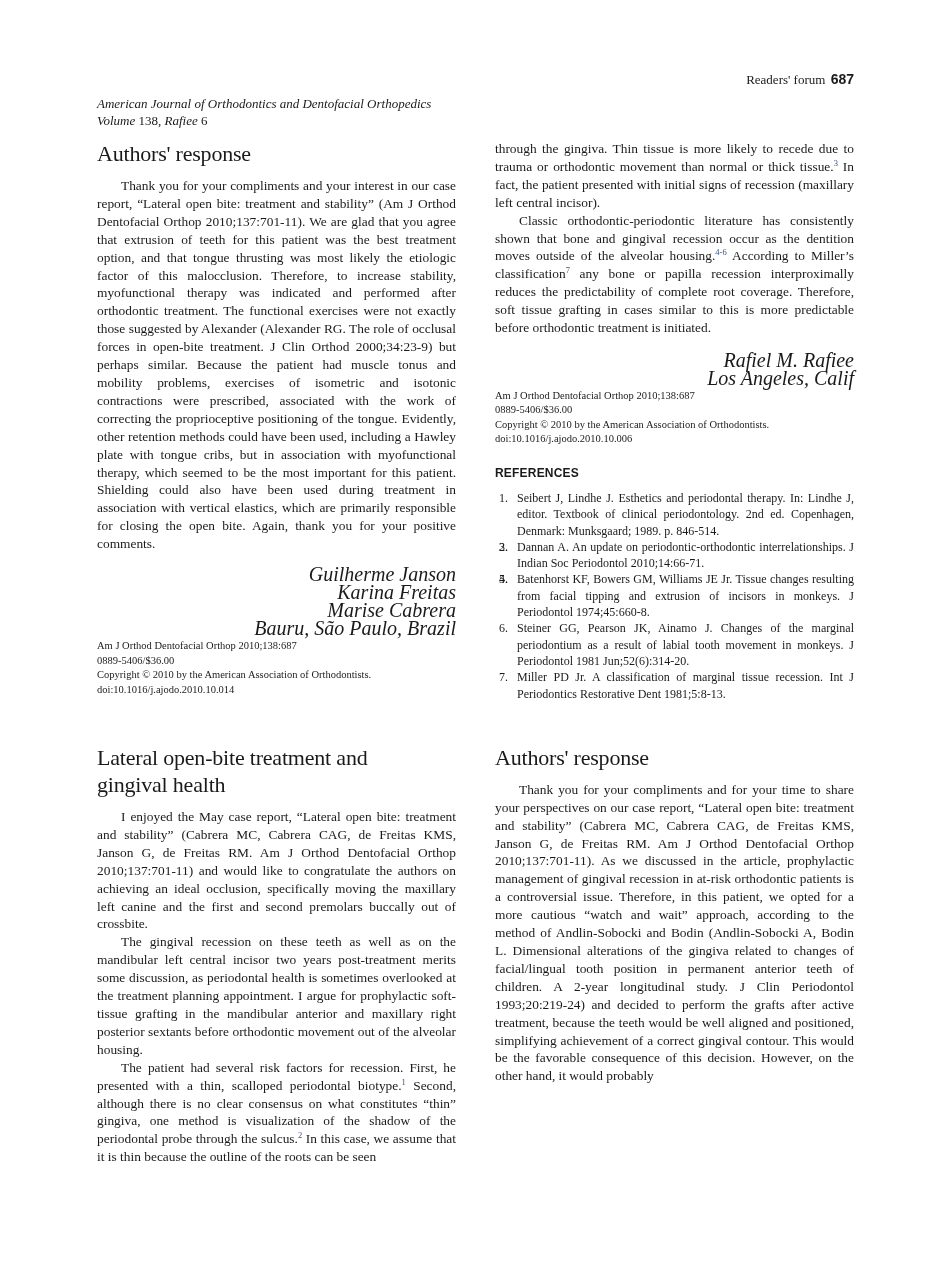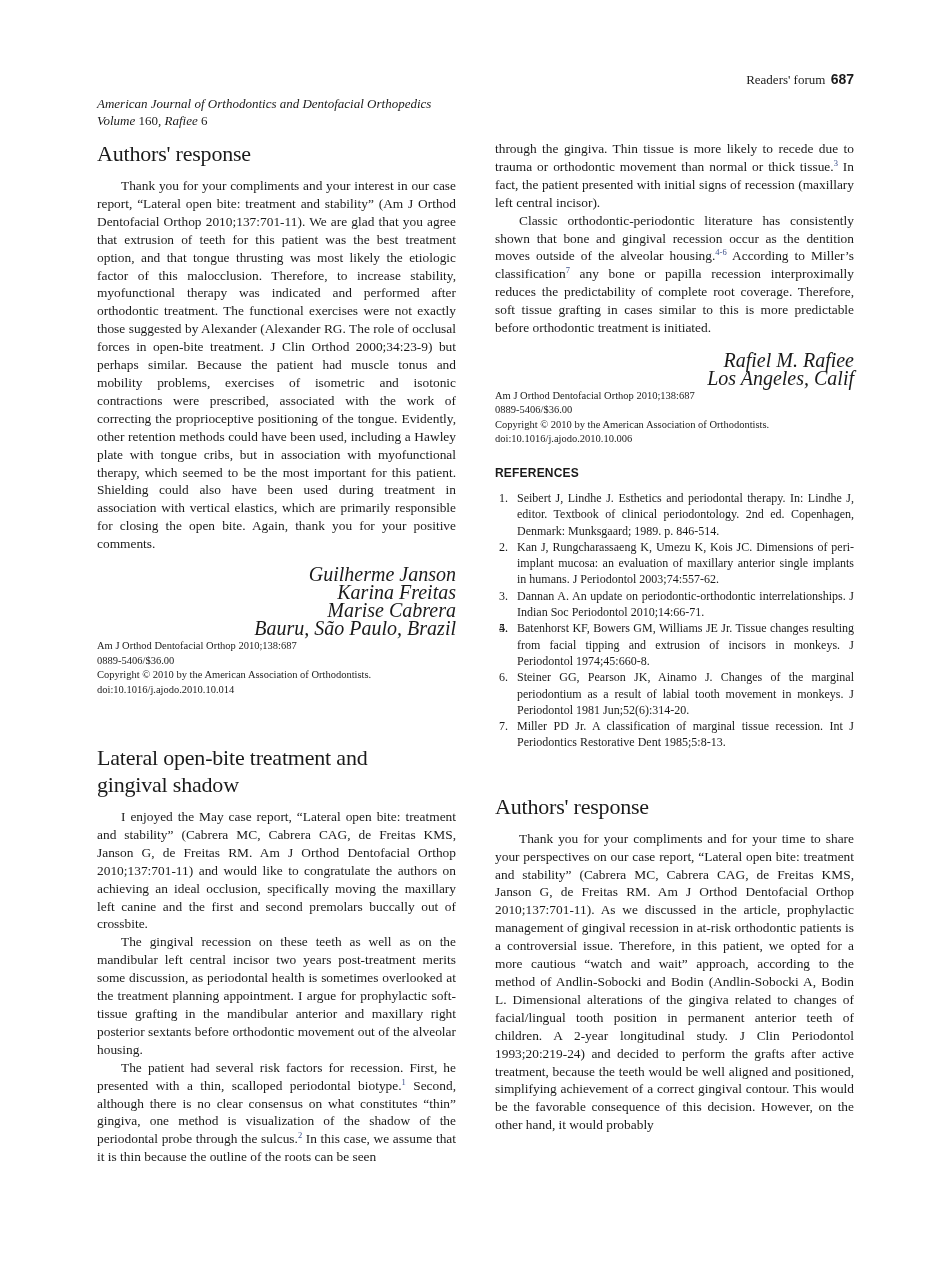--- a/index.html
+++ b/index.html
@@ -24,21 +24,21 @@
   ol.refs li .num { position: absolute; left: 4px; top: 0; }
   .gap-big { height: 40px; }
 </style>
 </head>
 <body>
 
 <div class="hdr-left">
   <div>American Journal of Orthodontics and Dentofacial Orthopedics</div>
   <div>
     <span>Volume</span>
-    <span class="up">160</span><span class="up">,</span>
+    <span class="up">138</span><span class="up">,</span>
     <span>Rafiee</span>
     <span class="up">6</span>
   </div>
 </div>
 <div class="hdr-right">
   <span class="sec">Readers' forum</span>
   <span class="pg">687</span>
 </div>
 
 <div class="col col-left">
@@ -55,21 +55,21 @@
       <div>Am J Orthod Dentofacial Orthop 2010;138:687</div>
       <div>0889-5406/$36.00</div>
       <div>Copyright © 2010 by the American Association of Orthodontists.</div>
       <div>doi:10.1016/j.ajodo.2010.10.014</div>
     </div>
   </section>
 
   <div class="gap-big" style="height:47px"></div>
 
   <section>
-    <h2 style="width:300px">Lateral open-bite treatment and gingival shadow</h2>
+    <h2 style="width:300px">Lateral open-bite treatment and gingival health</h2>
     <p>I enjoyed the May case report, “Lateral open bite: treat­ment and stability” (Cabrera MC, Cabrera CAG, de Freitas KMS, Janson G, de Freitas RM. Am J Orthod Dentofacial Orthop 2010;137:701-11) and would like to congratulate the authors on achieving an ideal occlusion, specifically moving the maxillary left canine and the first and second premolars buccally out of crossbite.</p>
     <p>The gingival recession on these teeth as well as on the mandibular left central incisor two years post-treatment merits some discussion, as periodontal health is sometimes over­looked at the treatment planning appointment. I argue for prophylactic soft-tissue grafting in the mandibular anterior and maxillary right posterior sextants before orthodontic movement out of the alveolar housing.</p>
     <p><span>The patient had several risk factors for recession. First, he presented with a thin, scalloped periodontal biotype.</span><sup>1</sup><span> Second, although there is no clear consensus on what constitutes “thin” gingiva, one method is visualization of the shadow of the periodontal probe through the sulcus.</span><sup>2</sup><span> In this case, we as­sume that it is thin because the outline of the roots can be seen</span></p>
   </section>
 </div>
 
 <div class="col col-right">
   <section>
     <p class="noind"><span>through the gingiva. Thin tissue is more likely to recede due to trauma or orthodontic movement than normal or thick tissue.</span><sup>3</sup><span> In fact, the patient presented with initial signs of recession (maxillary left central incisor).</span></p>
     <p><span>Classic orthodontic-periodontic literature has consistently shown that bone and gingival recession occur as the dentition moves outside of the alveolar housing.</span><sup>4-6</sup><span> According to Miller’s classification</span><sup>7</sup><span> any bone or papilla recession inter­proximally reduces the predictability of complete root cover­age. Therefore, soft tissue grafting in cases similar to this is more predictable before orthodontic treatment is initiated.</span></p>
@@ -82,26 +82,26 @@
       <div>0889-5406/$36.00</div>
       <div>Copyright © 2010 by the American Association of Orthodontists.</div>
       <div>doi:10.1016/j.ajodo.2010.10.006</div>
     </div>
   </section>
 
   <section>
     <div class="refs-title">REFERENCES</div>
     <ol class="refs">
       <li><span class="num">1.</span><span>Seibert J, Lindhe J. Esthetics and periodontal therapy. In: Lindhe J, editor. Textbook of clinical periodontology. 2nd ed. Copenhagen, Denmark: Munksgaard; 1989. p. 846-514.</span></li>
-      <li><span class="num">2.</span><span>Kan J, Rungcharassaeng K, Umezu K, Kois JC. Dimensions of peri-implant mucosa: an evaluation of maxillary anterior single implants in humans. J Periodontol 2003;74:557-62.</span></li>
+      <li><span class="num">2.</span></li>
       <li><span class="num">3.</span><span>Dannan A. An update on periodontic-orthodontic interrelation­ships. J Indian Soc Periodontol 2010;14:66-71.</span></li>
       <li><span class="num">4.</span></li>
       <li><span class="num">5.</span><span>Batenhorst KF, Bowers GM, Williams JE Jr. Tissue changes resulting from facial tipping and extrusion of incisors in monkeys. J Periodontol 1974;45:660-8.</span></li>
       <li><span class="num">6.</span><span>Steiner GG, Pearson JK, Ainamo J. Changes of the marginal periodontium as a result of labial tooth movement in monkeys. J Periodontol 1981 Jun;52(6):314-20.</span></li>
-      <li><span class="num">7.</span><span>Miller PD Jr. A classification of marginal tissue recession. Int J Periodontics Restorative Dent 1985;5:8-13.</span></li>
+      <li><span class="num">7.</span><span>Miller PD Jr. A classification of marginal tissue recession. Int J Periodontics Restorative Dent 1981;5:8-13.</span></li>
     </ol>
   </section>
 
   <div class="gap-big" style="height:42px"></div>
 
   <section>
     <h2>Authors' response</h2>
     <p>Thank you for your compliments and for your time to share your perspectives on our case report, “Lateral open bite: treat­ment and stability” (Cabrera MC, Cabrera CAG, de Freitas KMS, Janson G, de Freitas RM. Am J Orthod Dentofacial Or­thop 2010;137:701-11). As we discussed in the article, prophy­lactic management of gingival recession in at-risk orthodontic patients is a controversial issue. Therefore, in this patient, we opted for a more cautious “watch and wait” approach, according to the method of Andlin-Sobocki and Bodin (And­lin-Sobocki A, Bodin L. Dimensional alterations of the gingiva related to changes of facial/lingual tooth position in permanent anterior teeth of children. A 2-year longitudinal study. J Clin Periodontol 1993;20:219-24) and decided to perform the grafts after active treatment, because the teeth would be well aligned and positioned, simplifying achievement of a correct gingival contour. This would be the favorable consequence of this decision. However, on the other hand, it would probably</p>
   </section>
 </div>

